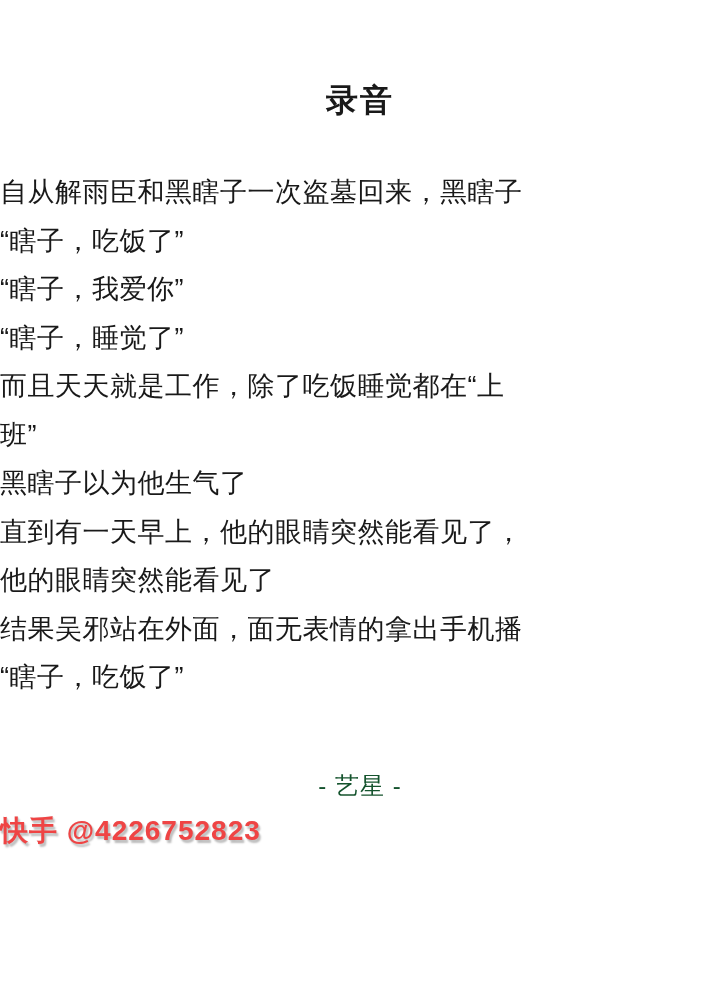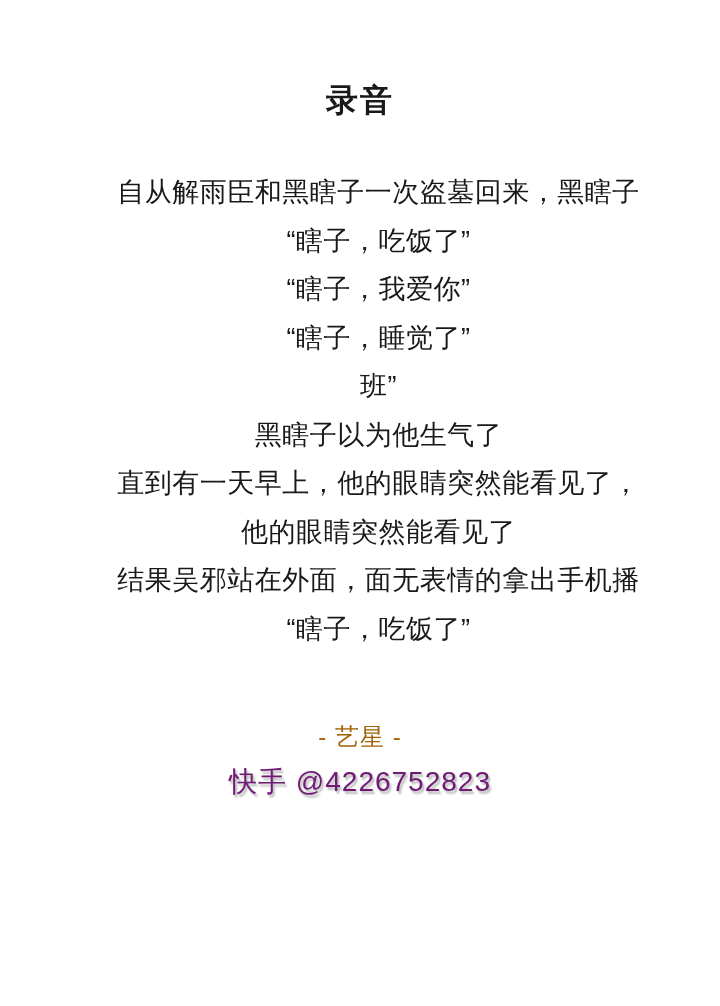--- a/index.html
+++ b/index.html
@@ -24,58 +24,57 @@
     line-height: 36px;
     font-weight: 600;
     letter-spacing: 2px;
   }
   .story-body {
     margin-top: 50px;
   }
   .story-line {
     height: 48.5px;
     line-height: 48.5px;
-    text-align: center;
+    text-align: left;
     font-size: 27px;
     letter-spacing: 0.5px;
     white-space: nowrap;
-    padding-left: 37px;
   }
   .author-line {
     margin-top: 70px;
     text-align: center;
     font-size: 24px;
     line-height: 28px;
     font-weight: 500;
     letter-spacing: 1px;
-    color: #a16207;
+    color: #14532d;
   }
   .watermark {
     margin-top: 15px;
-    text-align: center;
     font-size: 28px;
     line-height: 32px;
-    font-weight: 400;
+    font-weight: 700;
     letter-spacing: 1px;
-    color: #701a75;
+    color: #ef4444;
     text-shadow: 2px 3px 2px #bdbdbd, 1px 1px 1px #d8d8d8, 0 0 1px #e6e6e6;
   }
 </style>
 </head>
 <body>
 
 <div class="page">
 
   <h1 class="story-title">录音</h1>
 
   <div class="story-body">
     <div class="story-line">自从解雨臣和黑瞎子一次盗墓回来，黑瞎子</div>
     <div class="story-line">“瞎子，吃饭了”</div>
     <div class="story-line">“瞎子，我爱你”</div>
     <div class="story-line">“瞎子，睡觉了”</div>
+    <div class="story-line">而且天天就是工作，除了吃饭睡觉都在“上</div>
     <div class="story-line">班”</div>
     <div class="story-line">黑瞎子以为他生气了</div>
     <div class="story-line">直到有一天早上，他的眼睛突然能看见了，</div>
     <div class="story-line">他的眼睛突然能看见了</div>
     <div class="story-line">结果吴邪站在外面，面无表情的拿出手机播</div>
     <div class="story-line">“瞎子，吃饭了”</div>
   </div>
 
   <div class="author-line">- 艺星 -</div>
 

